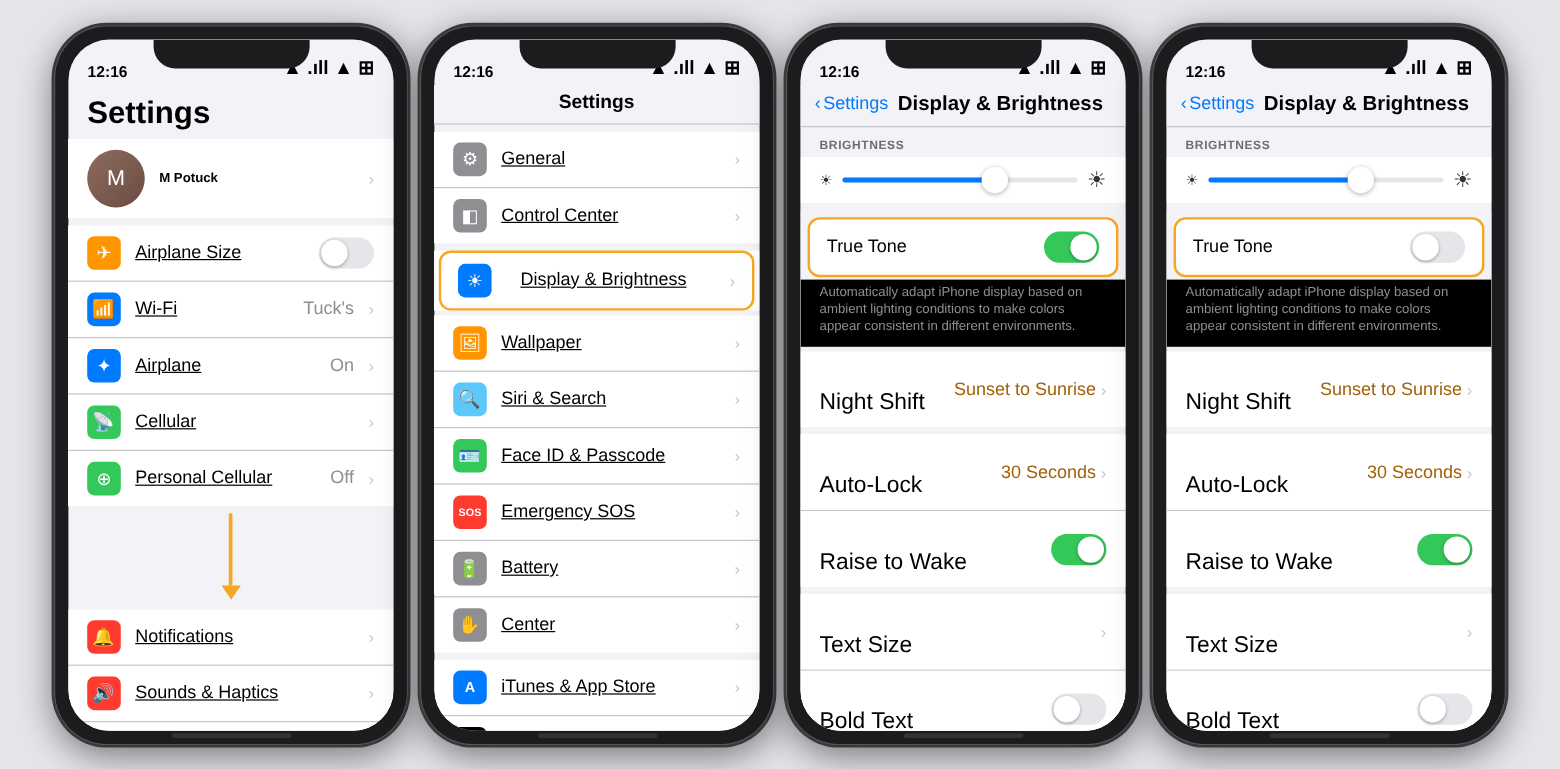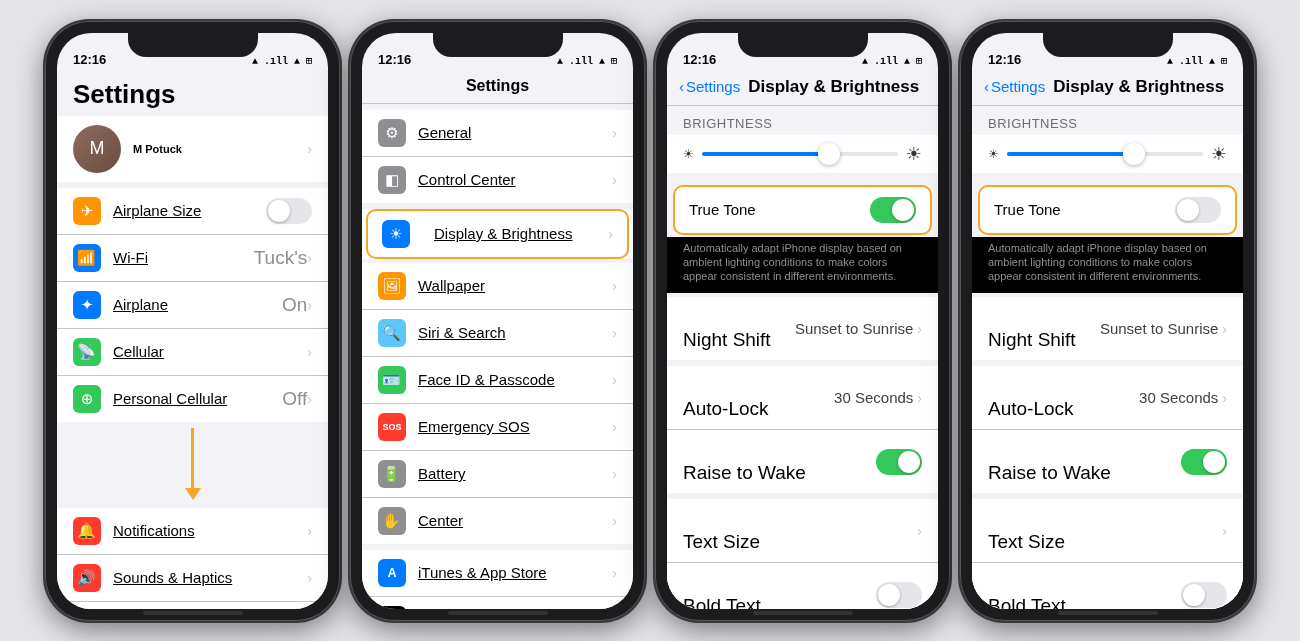--- a/index.html
+++ b/index.html
@@ -61,21 +61,21 @@
       z-index: 9;
       display: flex;
       align-items: flex-end;
       padding: 0 16px 4px;
       justify-content: space-between;
       font-size: 12px;
       font-weight: 600;
       color: #000;
     }
     .status-time { font-size: 13px; font-weight: 700; }
-    .status-icons { display: flex; gap: 4px; align-items: center; font-size: 10px; font-family: Liberation Mono, monospace; }
+    .status-icons { display: flex; gap: 4px; align-items: center; font-size: 16px; }
     .screen-content {
       position: absolute;
       top: 38px;
       left: 0;
       right: 0;
       bottom: 0;
       overflow: hidden;
     }
 
     
@@ -122,21 +122,21 @@
       border-radius: 6px;
       margin-right: 12px;
       display: flex;
       align-items: center;
       justify-content: center;
       color: #fff;
       font-size: 15px;
       flex-shrink: 0;
     }
     .row-label { flex: 1; font-size: 15px; color: #000; text-decoration: underline; }
-    .row-value { font-size: 19px; color: #8e8e93; margin-right: 0; }
+    .row-value { font-size: 15px; color: #8e8e93; margin-right: 12px; }
     .toggle {
       width: 46px;
       height: 26px;
       border-radius: 13px;
       background: #e5e5ea;
       position: relative;
       display: inline-block;
       flex-shrink: 0;
     }
     .toggle.on { background: #34c759; }
@@ -194,22 +194,22 @@
       padding: 6px 12px 8px;
       display: flex;
       align-items: center;
       gap: 4px;
       border-bottom: 0.5px solid #c6c6c8;
     }
     .back-btn { color: #007aff; font-size: 15px; display: flex; align-items: center; gap: 2px; }
     .back-title { font-size: 17px; font-weight: 600; color: #000; margin-left: 4px; }
 
     .section-header {
-      font-size: 13px;
-      font-weight: 400;
+      font-size: 10px;
+      font-weight: 700;
       color: #6d6d72;
       padding: 10px 16px 4px;
       letter-spacing: 0.5px;
       text-transform: uppercase;
     }
     .brightness-row {
       background: #fff;
       padding: 8px 16px;
       display: flex;
       align-items: center;
@@ -243,21 +243,21 @@
     .display-row {
       background: #fff;
       display: flex;
       align-items: center;
       padding: 9px 16px;
       border-bottom: 0.5px solid #c6c6c8;
       min-height: 44px;
     }
     .display-row:last-child { border-bottom: none; }
     .display-label { flex: 1; font-size: 19px; color: #000; margin-top: 23px; }
-    .display-value { font-size: 15px; color: #404040; margin-right: 4px; }
+    .display-value { font-size: 15px; color: #a16207; margin-right: 4px; }
     .true-tone-desc {
       background: #000000;
       padding: 4px 16px 10px;
       font-size: 11px;
       color: #8e8e93;
       line-height: 1.3;
     }
 
     .scrollable { overflow-y: auto; height: 100%; }
     .scrollable::-webkit-scrollbar { display: none; }

